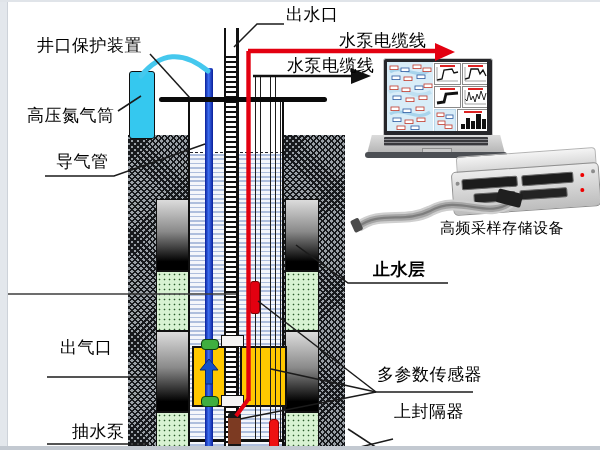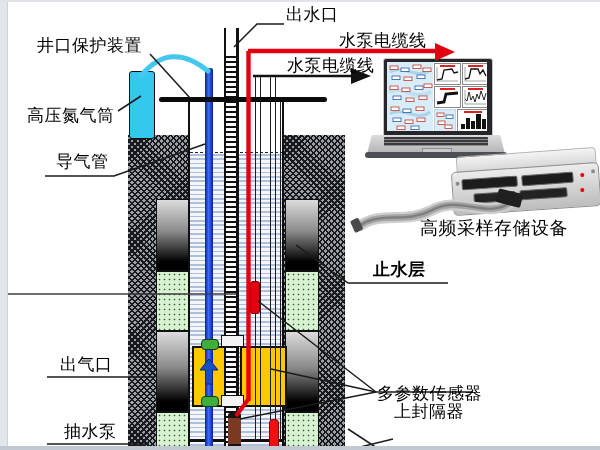--- a/index.html
+++ b/index.html
@@ -236,23 +236,23 @@
     <rect x="497" y="191" width="25" height="14" rx="2" transform="rotate(14 509 198)" fill="#1f1f1f"></rect>
     <rect x="352" y="219" width="9" height="13" rx="2" transform="rotate(-25 356 225)" fill="#4a4a4a"></rect>
   </svg>
 
   <div class="label" style="left:37px;top:36px;text-align:center;">井口保护装置</div>
   <div class="label" style="left:286px;top:5px;">出水口</div>
   <div class="label" style="left:339px;top:31px;">水泵电缆线</div>
   <div class="label" style="left:287px;top:56px;">水泵电缆线</div>
   <div class="label" style="left:27px;top:106px;">高压氮气筒</div>
   <div class="label" style="left:56px;top:152px;">导气管</div>
-  <div class="label" style="left:420px;top:219px;font-size:18px;">高频采样存储设备</div>
+  <div class="label" style="left:440px;top:219px;font-size:15px;">高频采样存储设备</div>
   <div class="label" style="left:373px;top:260px;font-weight:bold;">止水层</div>
-  <div class="label" style="left:60px;top:355px;">出气口</div>
-  <div class="label" style="left:377px;top:384px;">多参数传感器</div>
-  <div class="label" style="left:64px;top:422px;">抽水泵</div>
+  <div class="label" style="left:60px;top:338px;">出气口</div>
+  <div class="label" style="left:377px;top:365px;">多参数传感器</div>
+  <div class="label" style="left:72px;top:422px;">抽水泵</div>
   <div class="label" style="left:394px;top:402px;">上封隔器</div>
 
   <div class="abs frameL"></div>
   <div class="abs frameB"></div>
   <div class="abs frameT"></div>
 </div>
 
 </body></html>

